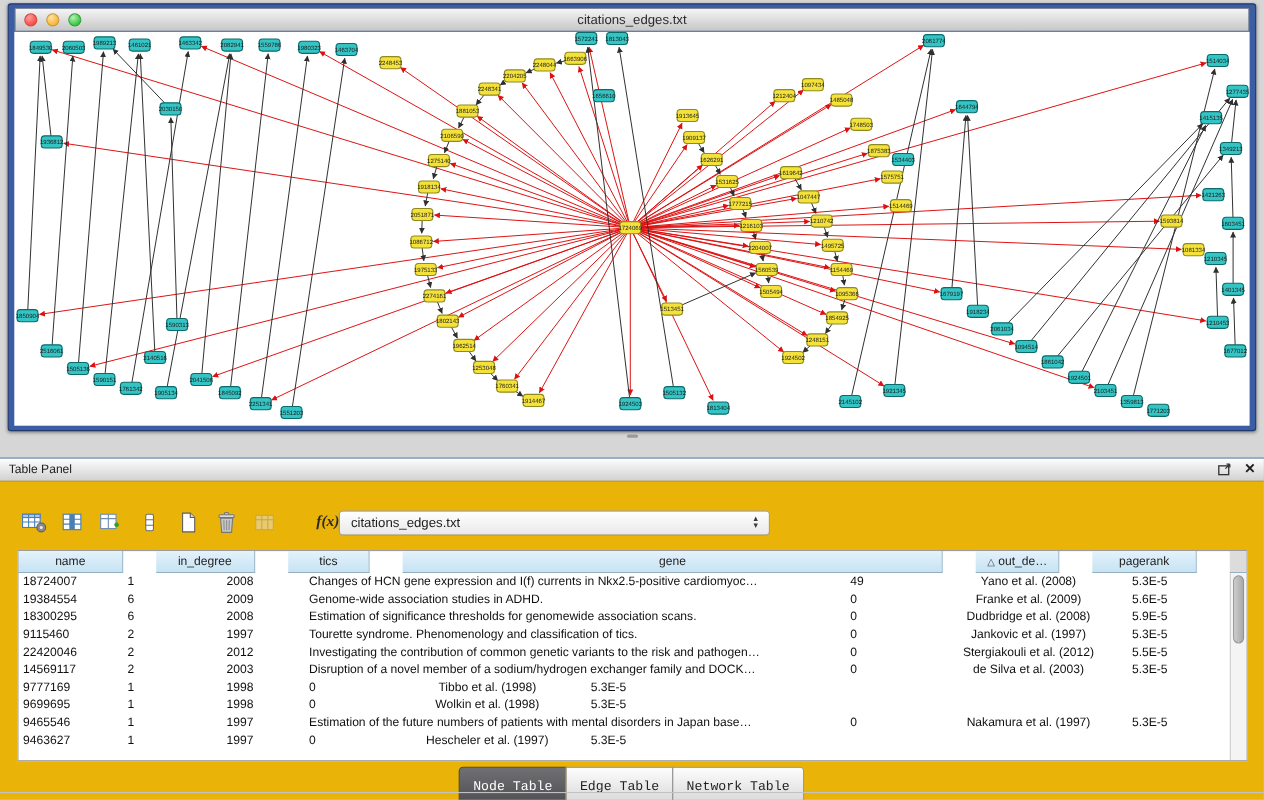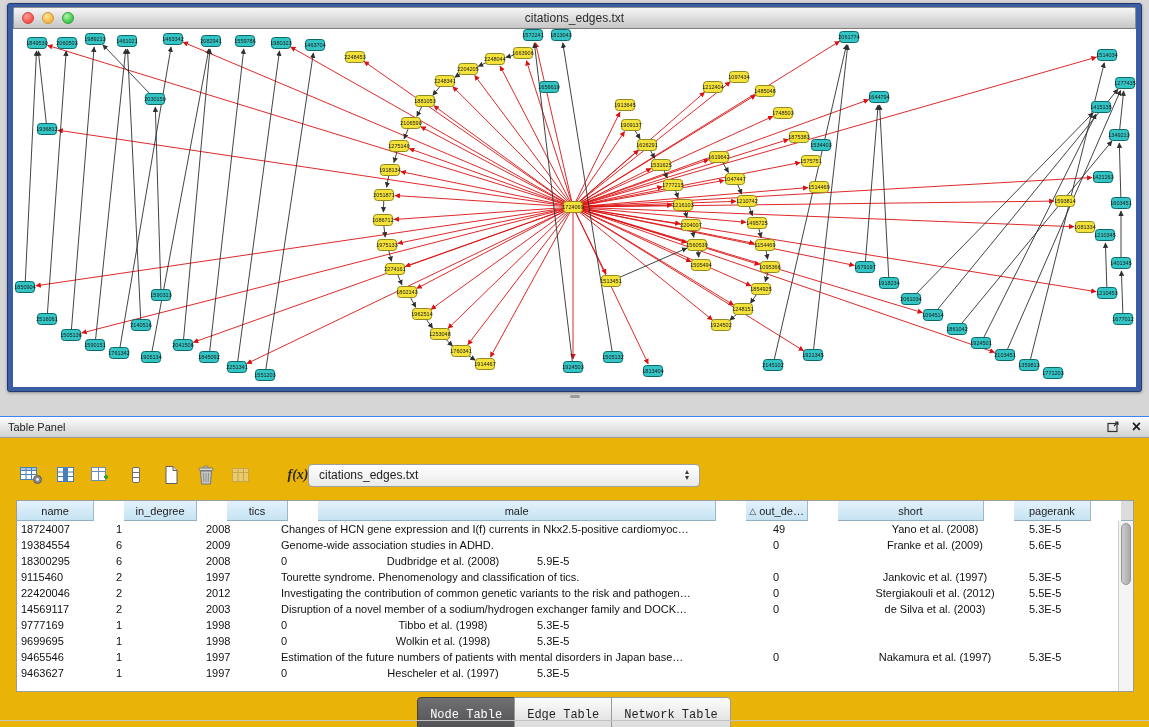--- a/index.html
+++ b/index.html
@@ -777,28 +777,25 @@
           <div class="th col0">
             <span>name</span>
           </div>
           <div class="th col1">
             <span>in_degree</span>
           </div>
           <div class="th col2">
             <span>tics</span>
           </div>
           <div class="th col3">
-            <span>male</span>
+            <span>gene</span>
           </div>
           <div class="th col4">
             <span class="sort">△</span>
             <span>out_de…</span>
-          </div>
-          <div class="th col5">
-            <span>short</span>
           </div>
           <div class="th col6">
             <span>pagerank</span>
           </div>
           <div class="th filler"></div>
         </div>
       <div class="tbody">
         <div class="tr">
             <div class="td col0">18724007</div>
             <div class="td col1">1</div>
@@ -814,20 +811,21 @@
             <div class="td col2">2009</div>
             <div class="td col3">Genome-wide association studies in ADHD.</div>
             <div class="td col4">0</div>
             <div class="td col5">Franke et al. (2009)</div>
             <div class="td col6">5.6E-5</div>
           </div>
           <div class="tr">
             <div class="td col0">18300295</div>
             <div class="td col1">6</div>
             <div class="td col2">2008</div>
+            <div class="td col3">Estimation of significance thresholds for genomewide association scans.</div>
             <div class="td col4">0</div>
             <div class="td col5">Dudbridge et al. (2008)</div>
             <div class="td col6">5.9E-5</div>
           </div>
           <div class="tr">
             <div class="td col0">9115460</div>
             <div class="td col1">2</div>
             <div class="td col2">1997</div>
             <div class="td col3">Tourette syndrome. Phenomenology and classification of tics.</div>
             <div class="td col4">0</div>

